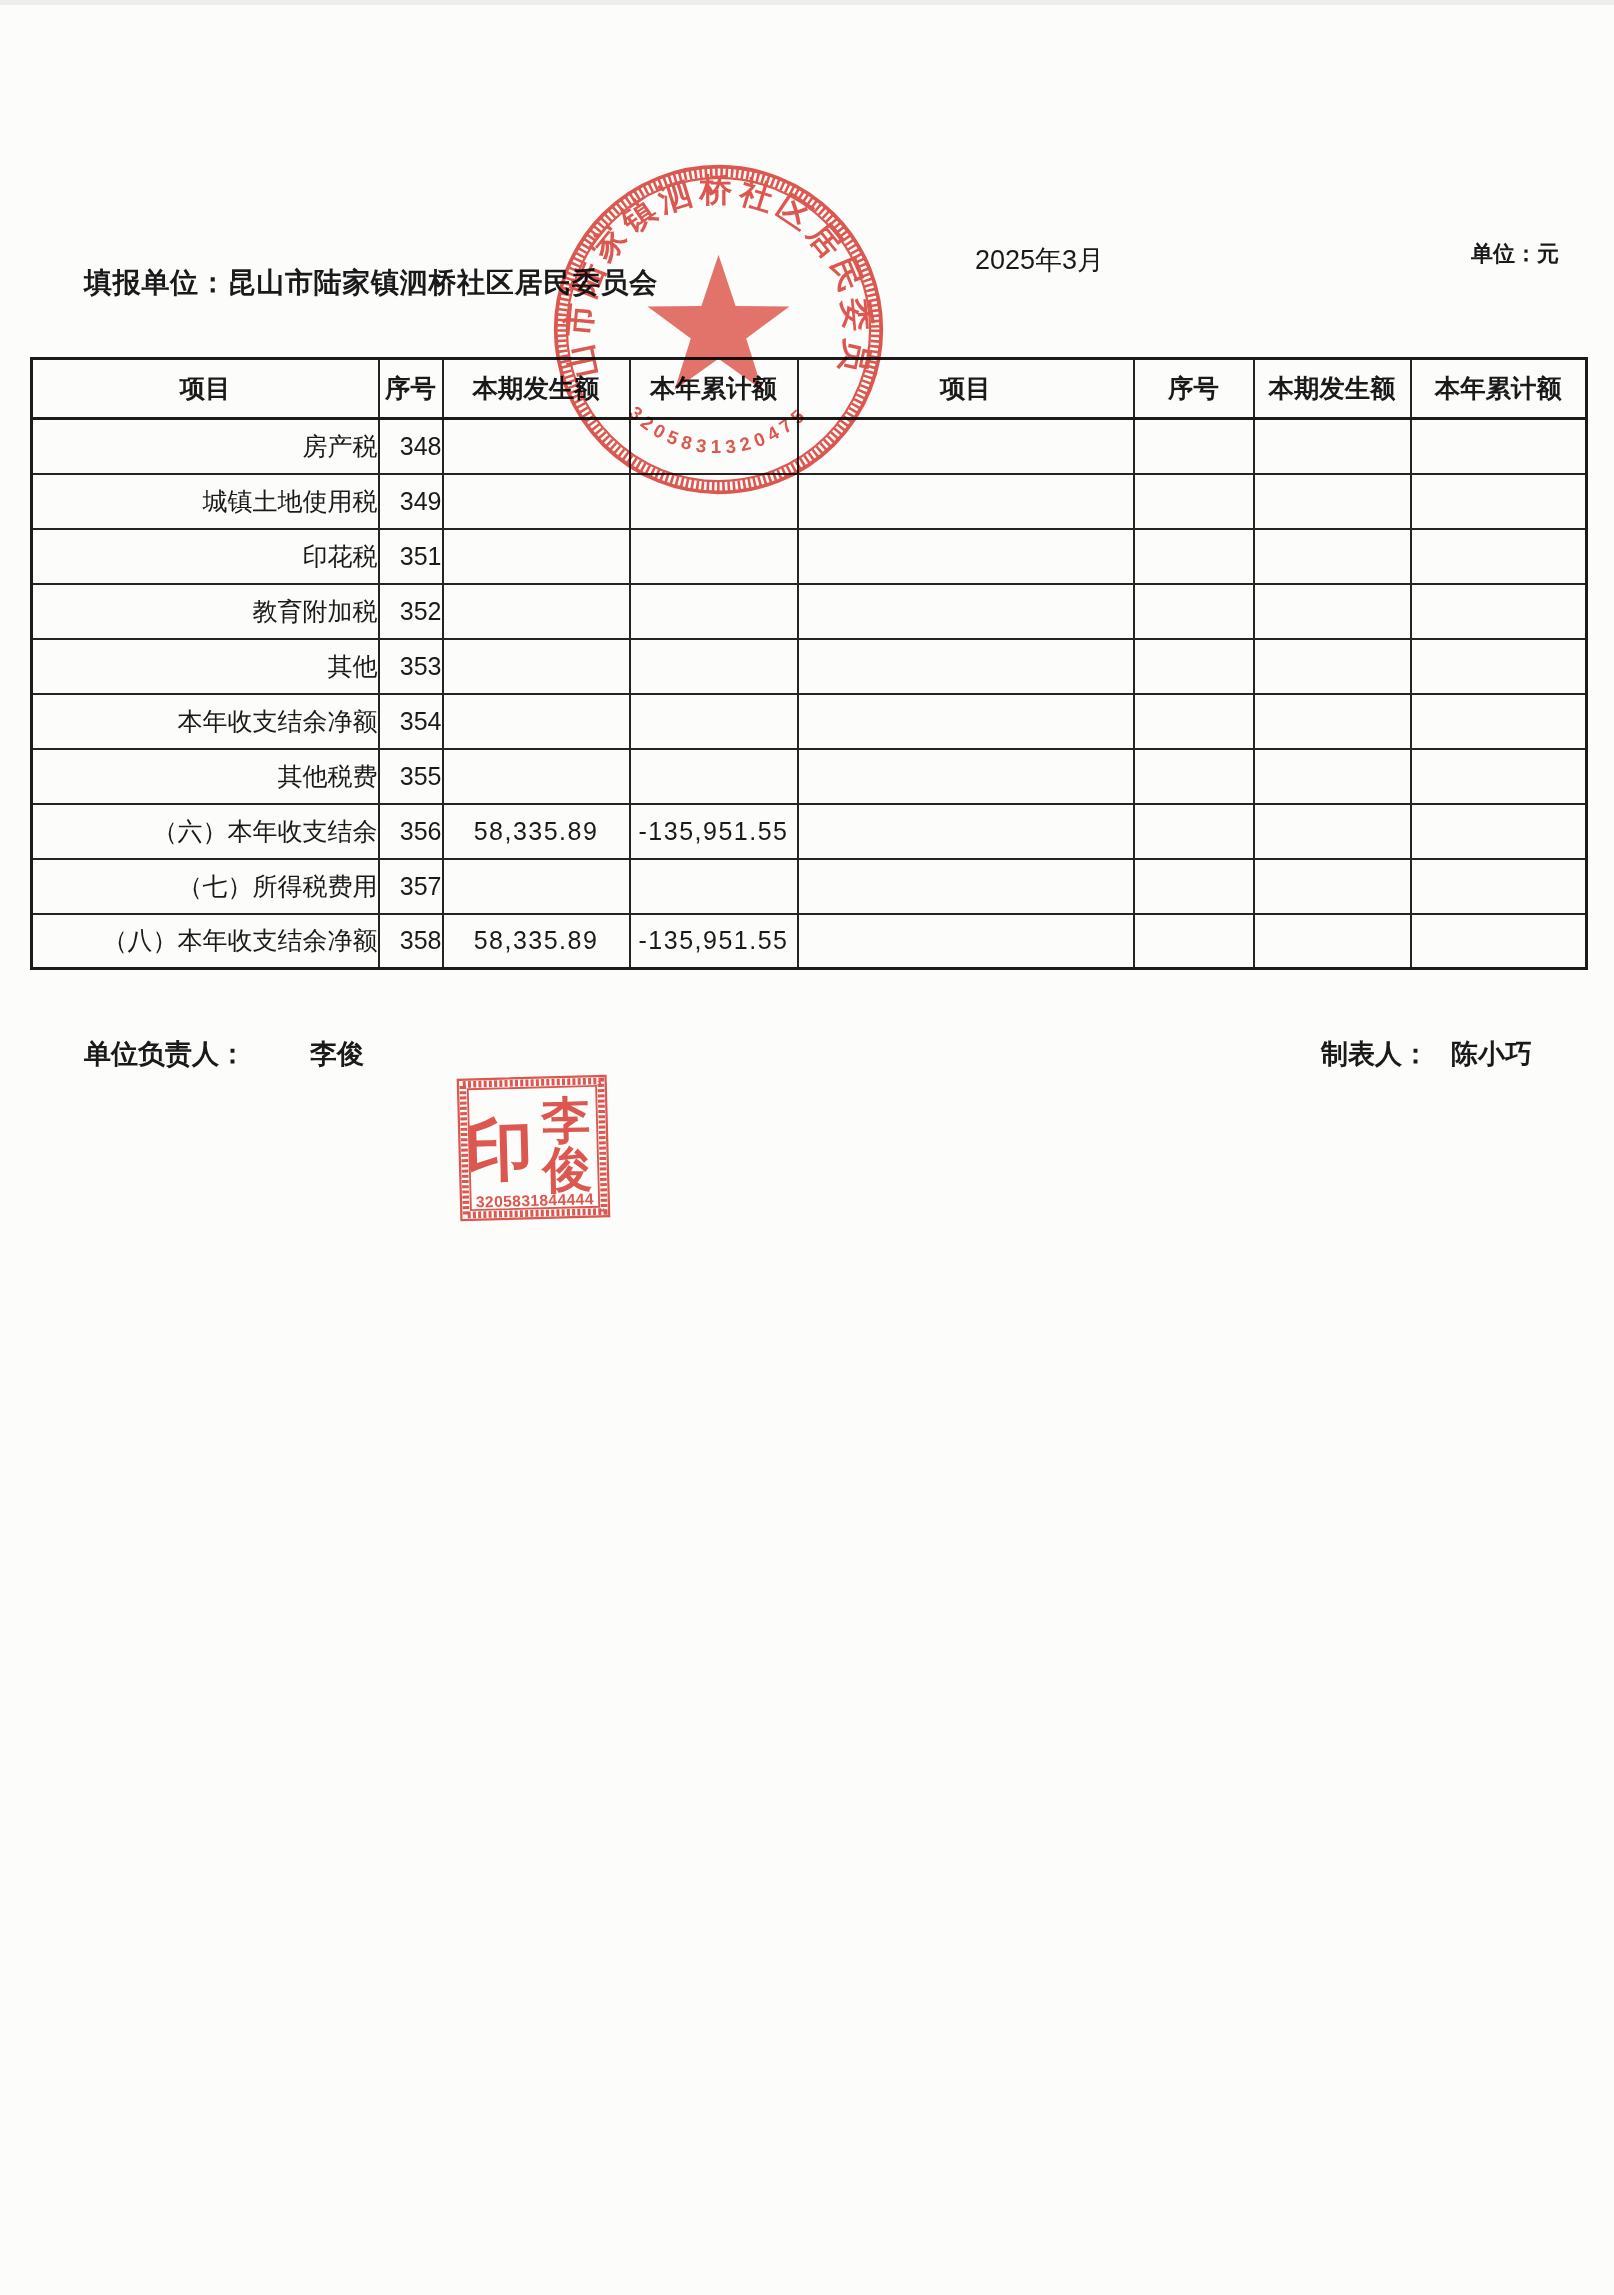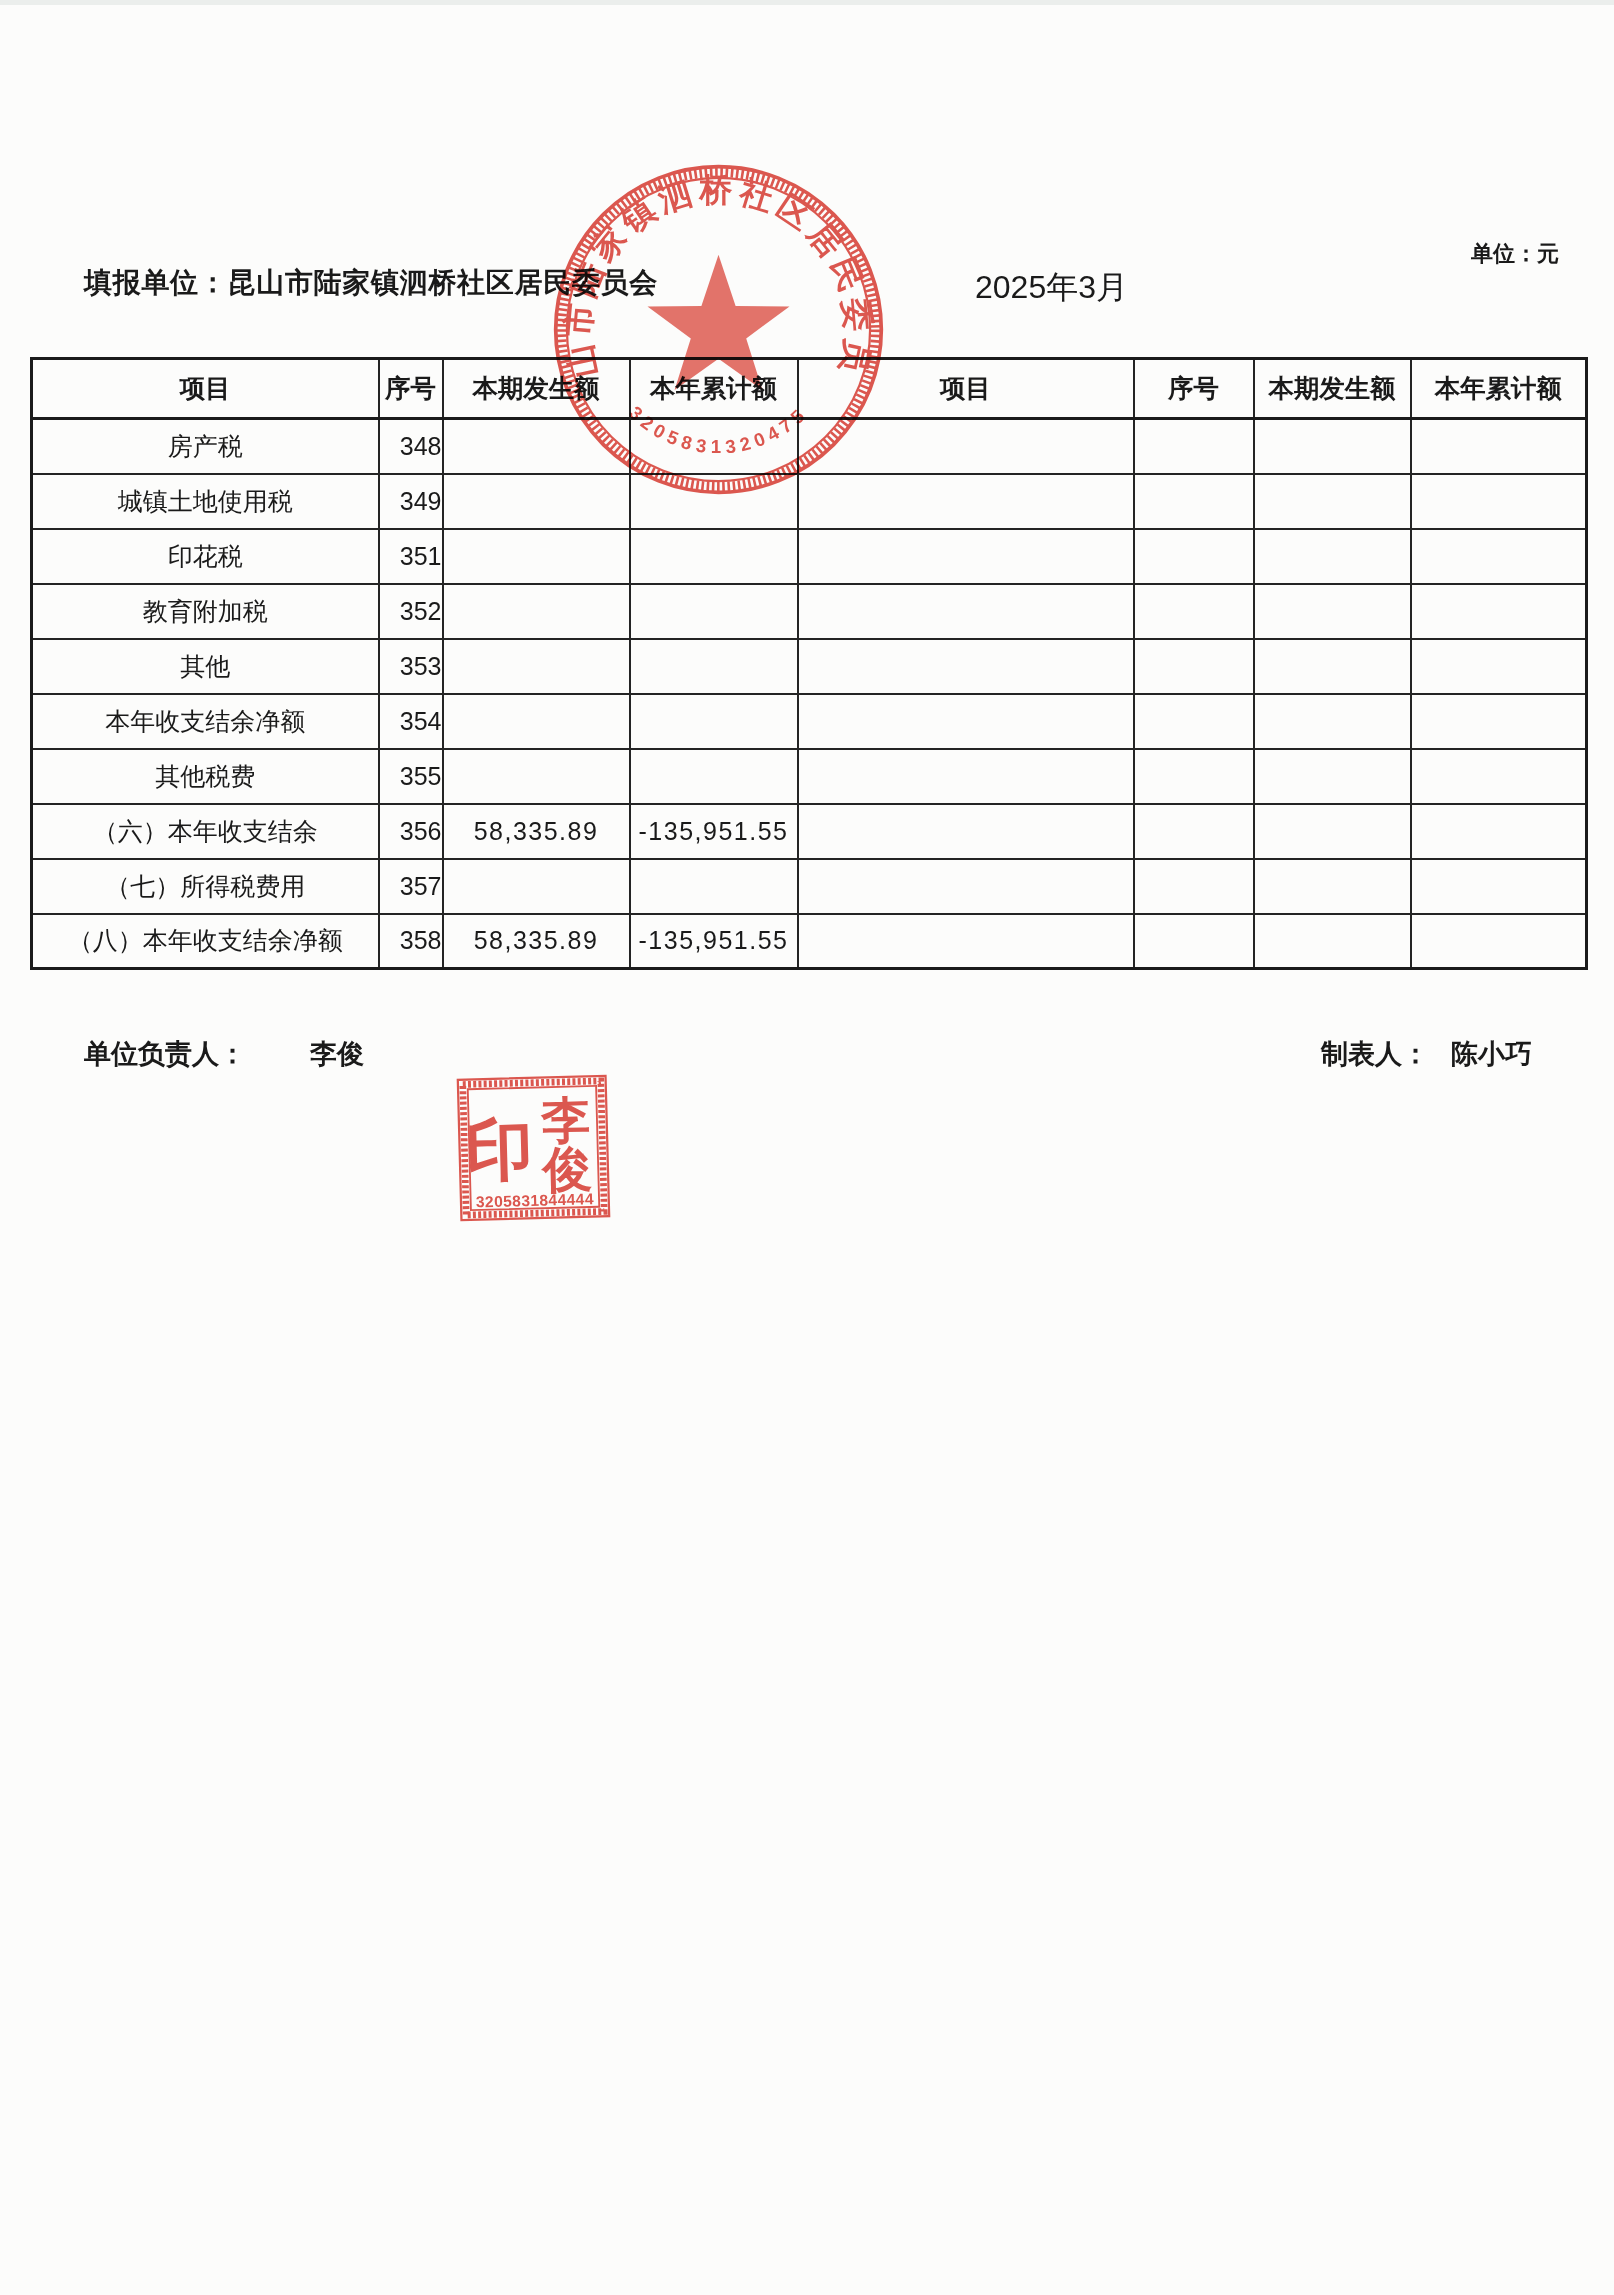--- a/index.html
+++ b/index.html
@@ -22,22 +22,22 @@
   .title{
     position:absolute;top:132px;left:0;width:1584px;
     text-align:center;
     font-size:42px;font-weight:bold;letter-spacing:3px;
   }
   .meta-unit{
     position:absolute;left:84px;top:264px;
     font-size:28px;font-weight:bold;letter-spacing:0.7px;
   }
   .meta-period{
-    position:absolute;left:975px;top:266px;
-    font-size:32px;
+    position:absolute;left:975px;top:242px;
+    font-size:27px;
   }
   .meta-currency{
     position:absolute;left:1471px;top:239px;
     font-size:22px;font-weight:bold;
   }
   table.sheet{
     position:absolute;left:30px;top:357px;
     width:1554px;
     border-collapse:collapse;
     table-layout:fixed;
@@ -49,21 +49,21 @@
     padding:0;
     overflow:hidden;
     white-space:nowrap;
   }
   table.sheet thead tr{height:60px;}
   table.sheet tbody tr{height:55px;}
   table.sheet th{
     font-weight:bold;font-size:25.4px;text-align:center;
     border-bottom:3.7px solid #1b1b1b;
   }
-  td.item{text-align:center;margin-top:20px;}
+  td.item{text-align:right;margin-top:20px;}
   td.ind0{padding-left:12px;}
   td.ind1{padding-left:45px;}
   td.ind2{padding-left:82px;}
   td.no{text-align:right;}
   td.amt{text-align:center;letter-spacing:1.5px;}
   .sign-row{position:absolute;top:1036px;left:0;width:1614px;font-size:27px;font-weight:bold;}
   .sign-responsible{position:absolute;left:84px;top:0;}
   .sign-responsible .name{margin-left:64px;}
   .sign-tabulator{position:absolute;left:1321px;top:0;}
   .sign-tabulator .name{margin-left:22px;}

